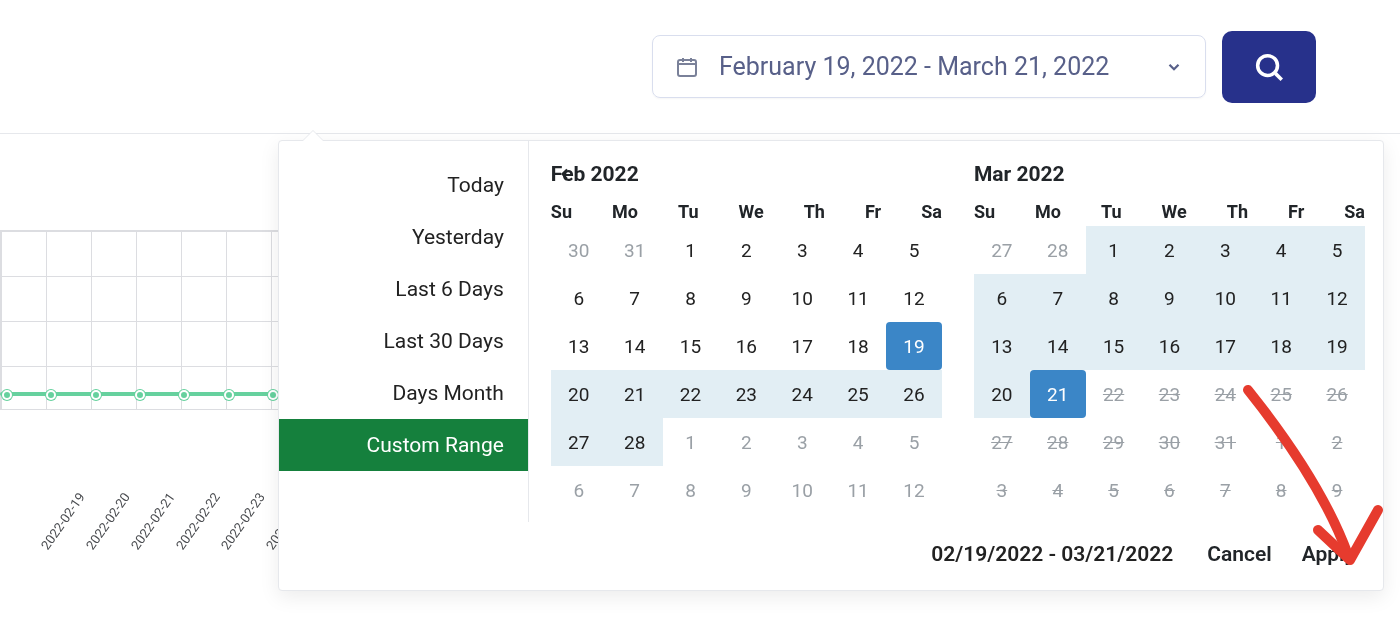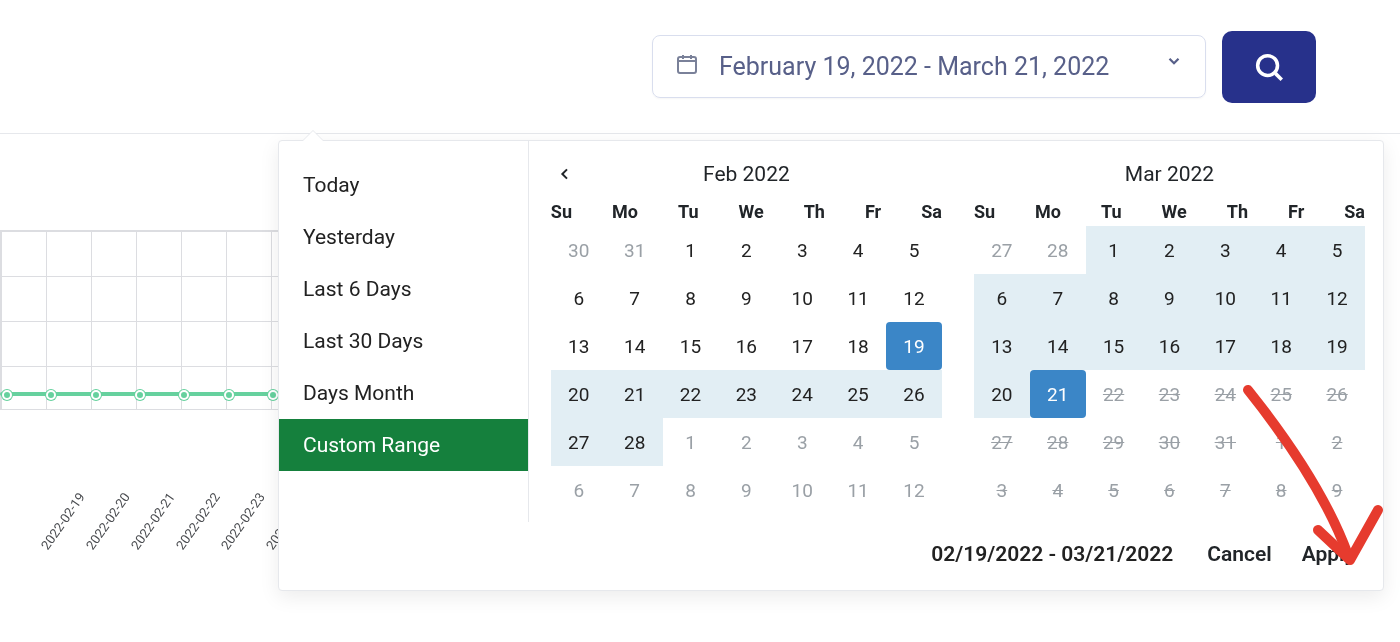--- a/index.html
+++ b/index.html
@@ -1,20 +1,20 @@
 <!DOCTYPE html>
 <html><head>
 <meta charset="utf-8">
 <style>
 * { box-sizing: border-box; margin: 0; padding: 0; }
 body { font-family: -apple-system, BlinkMacSystemFont, "Segoe UI", Roboto, Helvetica, Arial, sans-serif; width: 1400px; height: 642px; background: #fff; color: #212529; overflow: hidden; position: relative; }
 
 
 .topbar { display: flex; justify-content: flex-end; align-items: center; gap: 16px; padding: 28px 84px 28px 0; border-bottom: 1px solid #e6e8ec; height: 134px; }
-.date-input { display: flex; gap: 20px; border: 1px solid #d9deee; border-radius: 8px; padding: 16px 22px; font-size: 25px; color: #586089; cursor: pointer; box-shadow: 0 1px 2px rgba(0,0,0,.04); min-width: 554px; }
+.date-input { display: flex; align-items: center; gap: 20px; border: 1px solid #d9deee; border-radius: 8px; padding: 16px 22px; font-size: 25px; color: #586089; cursor: pointer; box-shadow: 0 1px 2px rgba(0,0,0,.04); min-width: 554px; }
 .date-input .cal-icon { width: 24px; height: 24px; color: #7a8199; display: flex; }
 .date-input .label { flex: 1; }
 .date-input .chev { width: 18px; height: 18px; color: #586089; display: flex; }
 .search-btn { width: 94px; height: 72px; background: #27318b; border-radius: 10px; display: flex; align-items: center; justify-content: center; cursor: pointer; }
 .search-btn svg { width: 34px; height: 34px; color: #fff; }
 
 
 .bg-chart { position: absolute; left: 0; top: 230px; width: 280px; height: 320px; z-index: 0; }
 .bg-chart .grid { width: 100%; height: 180px; border: 1px solid #dcdde1; border-right: none; background-image: repeating-linear-gradient(to right, #dcdde1 0 1px, transparent 1px 45px), repeating-linear-gradient(to bottom, #dcdde1 0 1px, transparent 1px 45px); }
 .bg-chart .line { position: relative; top: -18px; height: 4px; background: #66d19e; border-radius: 4px; }
@@ -23,26 +23,26 @@
 .bg-chart .dots span { width: 10px; height: 10px; border-radius: 50%; background:#66d19e; border:2px solid #fff; box-shadow:0 0 0 1px #66d19e; }
 
 .xlabel { position:absolute; font-size:13px; color:#4a4c50; transform: rotate(-55deg); transform-origin: right top; white-space:nowrap; }
 
 
 .picker { position: absolute; left: 278px; top: 140px; width: 1106px; background:#fff; border:1px solid #e6e8ec; border-radius:4px; box-shadow: 0 6px 20px rgba(0,0,0,.08); z-index: 10; display:flex; flex-direction:column; }
 .picker::before { content:''; position:absolute; top:-10px; left:24px; width:0; height:0; border-left:10px solid transparent; border-right:10px solid transparent; border-bottom:10px solid #fff; filter: drop-shadow(0 -1px 0 #e6e8ec); }
 
 .picker-body { display:flex; }
 .presets { width:252px; border-right:1px solid #e6e8ec; padding:18px 0; font-size:21px; color:#222; }
-.presets .item { padding:14px 24px; cursor:pointer; }
+.presets .item { padding:14px 24px; cursor:pointer;text-align:right; }
 .presets .item.active { background:#15803d; color:#fff; }
 
 .calendars { flex:1; display:flex; gap:32px; padding:18px 18px 8px 22px; }
 .cal { flex:1; }
-.cal-header { display:flex; align-items:center; justify-content:center; position:relative; font-weight:400; font-size:21px; margin-bottom:12px; height:30px; }
+.cal-header { display:flex; align-items:center; position:relative; font-weight:700; font-size:21px; margin-bottom:12px; height:30px; }
 .cal-nav { position:absolute; left:0; width:28px; height:28px; display:flex; align-items:center; justify-content:center; cursor:pointer; }
 .cal-nav svg { width:16px; height:16px; }
 .dow { display:grid; grid-template-columns: repeat(7, 1fr); text-align:center; font-weight:700; font-size:18px; margin-bottom:4px;gap:40px; }
 .days { display:grid; grid-template-columns: repeat(7, 1fr); }
 .day { height:48px; display:flex; align-items:center; justify-content:center; font-size:19px; color:#222; cursor:pointer; position:relative; }
 .day.muted { color:#9aa0a6; }
 .day.disabled { color:#9aa0a6; text-decoration: line-through; cursor:default; }
 .day.inrange { background:#e2eef4; }
 .day.start, .day.end { background:#3b86c7; color:#fff; border-radius:4px; }
 

